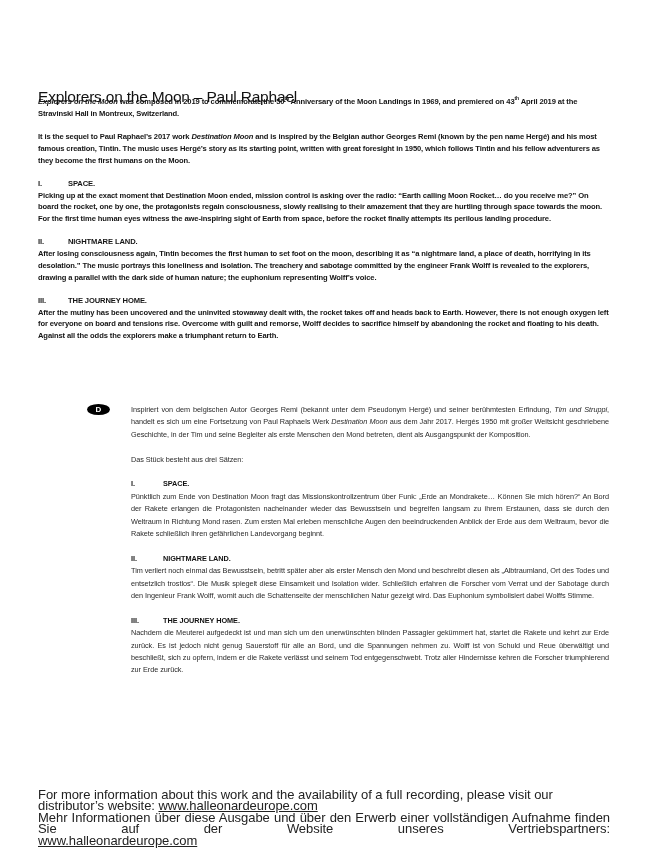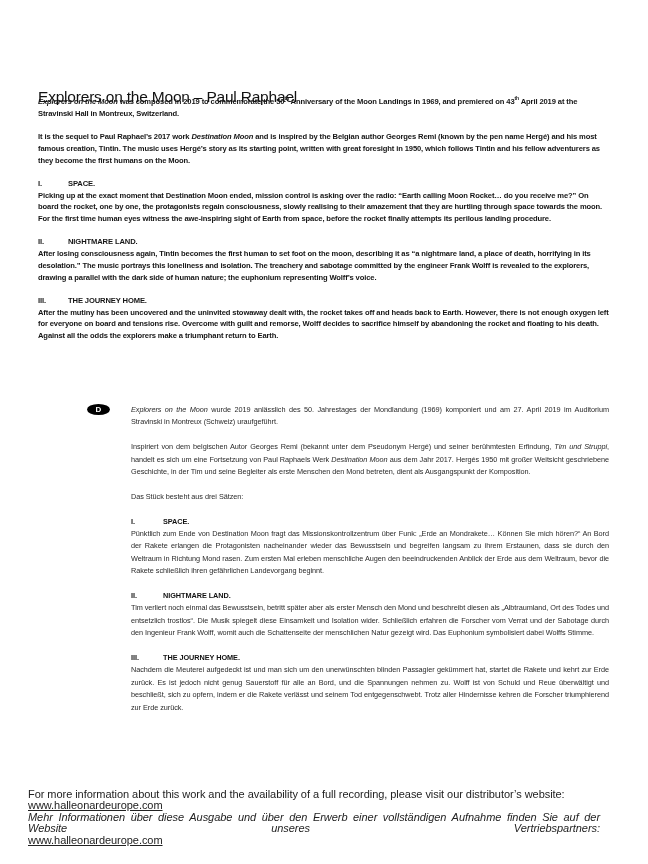--- a/index.html
+++ b/index.html
@@ -28,24 +28,24 @@
     .de p { margin: 0 0 12.4px 0; }
     .de .sec-head { font-weight: bold; color: #111; }
     .de .sec-text { margin: 0 0 12.4px 0; }
     .de .sec-num { width: 32px; }
     .badge {
       position: absolute; left: 87px; top: 404px; width: 23px; height: 11px;
       background: #000; color: #fff; border-radius: 50%;
       font-size: 8px; font-weight: bold; text-align: center; line-height: 11px;
     }
     .footer {
-      position: absolute; left: 28px; top: 789px; width: 572px;
-      font-size: 11px; line-height: 11.4px; color: #222; letter-spacing: -0.05px;
+      position: absolute; left: 38px; top: 789px; width: 572px;
+      font-size: 13px; line-height: 11.4px; color: #222; letter-spacing: -0.05px;
     }
-    .footer .justified { text-align: justify; text-align-last: justify; font-style: italic; }
+    .footer .justified { text-align: justify; text-align-last: justify; }
     .link { text-decoration: underline; color: #222; }
     i { }
     sup { font-size: 5px; line-height: 0; }
   </style>
 </head>
 <body>
 
 <div class="title">Explorers on the Moon – Paul Raphael</div>
 
 <div class="en">
@@ -67,21 +67,20 @@
   <div class="sec-head">
       <span class="sec-num">III.</span>
       <span>THE JOURNEY HOME.</span>
     </div>
   <p class="sec-text">After the mutiny has been uncovered and the uninvited stowaway dealt with, the rocket takes off and heads back to Earth. However, there is not enough oxygen left for everyone on board and tensions rise. Overcome with guilt and remorse, Wolff decides to sacrifice himself by abandoning the rocket and floating to his death. Against all the odds the explorers make a triumphant return to Earth.</p>
 </div>
 
 <div class="badge">D</div>
 
 <div class="de">
-  <p><i>Explorers on the Moon</i><span> wurde 2019 anlässlich des 50. Jahrestages der Mondlandung (1969) komponiert und am 27. April 2019 im Auditorium Stravinski in Montreux (Schweiz) uraufgeführt.</span></p>
   <p><span>Inspiriert von dem belgischen Autor Georges Remi (bekannt unter dem Pseudonym Hergé) und seiner berühmtesten Erfindung, </span><i>Tim und Struppi</i><span>, handelt es sich um eine Fortsetzung von Paul Raphaels Werk </span><i>Destination Moon</i><span> aus dem Jahr 2017. Hergés 1950 mit großer Weitsicht geschriebene Geschichte, in der Tim und seine Begleiter als erste Menschen den Mond betreten, dient als Ausgangspunkt der Komposition.</span></p>
   <p>Das Stück besteht aus drei Sätzen:</p>
 
   <div class="sec-head">
       <span class="sec-num">I.</span>
       <span>SPACE.</span>
     </div>
   <p class="sec-text">Pünktlich zum Ende von Destination Moon fragt das Missionskontrollzentrum über Funk: „Erde an Mondrakete… Können Sie mich hören?“ An Bord der Rakete erlangen die Protagonisten nacheinander wieder das Bewusstsein und begreifen langsam zu ihrem Erstaunen, dass sie durch den Weltraum in Richtung Mond rasen. Zum ersten Mal erleben menschliche Augen den beeindruckenden Anblick der Erde aus dem Weltraum, bevor die Rakete schließlich ihren gefährlichen Landevorgang beginnt.</p>
 
   <div class="sec-head">

